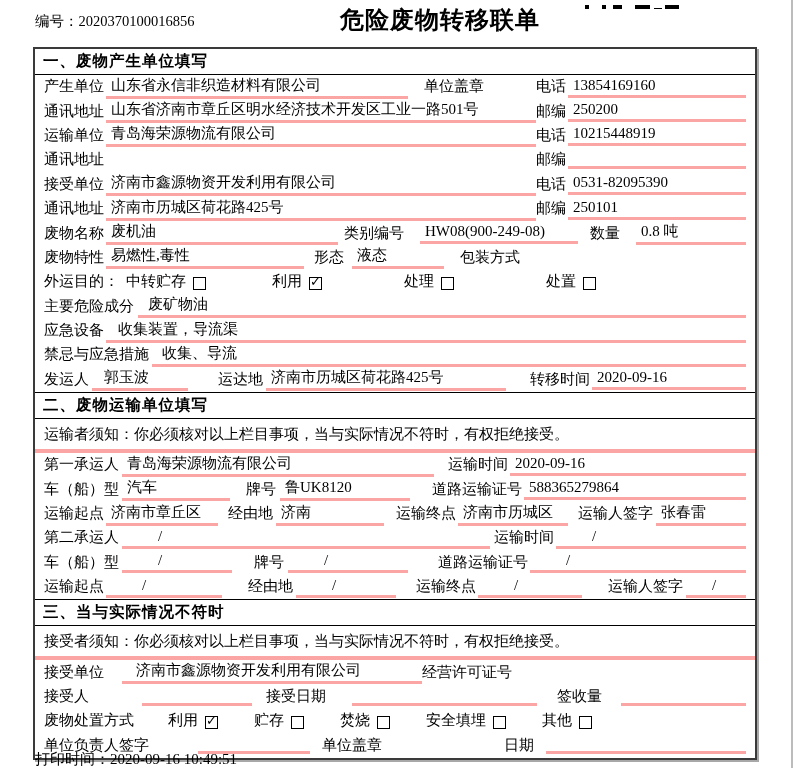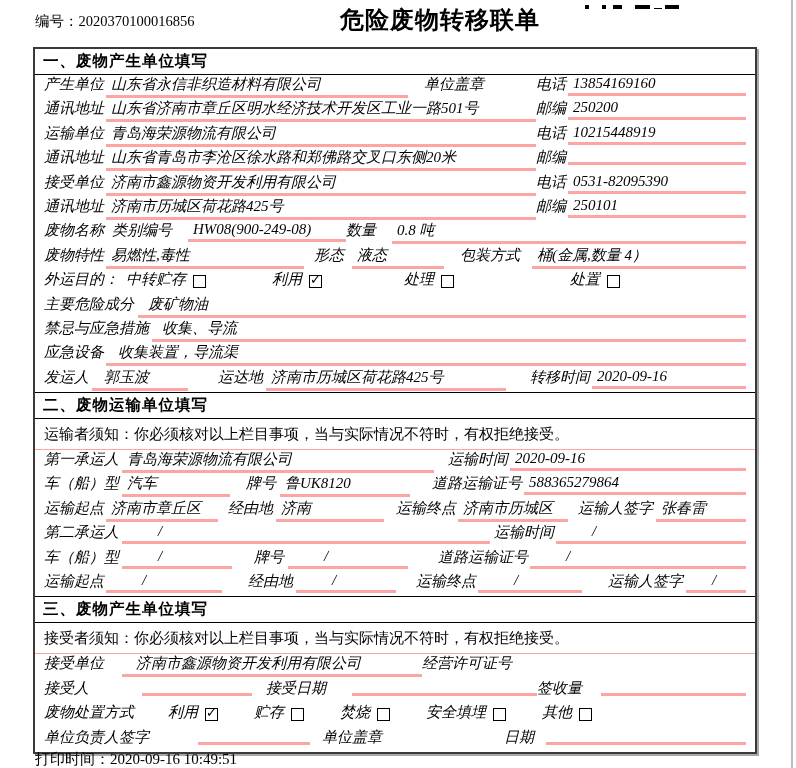--- a/index.html
+++ b/index.html
@@ -21,22 +21,22 @@
   .form{
     position:absolute;left:33px;top:47px;width:724px;box-sizing:border-box;
     border:2px solid #3a3a3a;background:#fff;box-shadow:2px 2px 0 #a8a8a8;
   }
   .section + .section{border-top:1px solid #000;}
   .sec-head{
     height:25px;display:flex;align-items:center;padding:0 8px;
     font-weight:bold;font-size:15.5px;letter-spacing:1px;border-bottom:1px solid #000;
     font-family:Liberation Mono, monospace;
   }
-  .notice{height:30px;display:flex;align-items:center;padding:0 9px;font-size:15px;border-bottom:1px solid #fca5a5;}
-  .row{display:flex;align-items:flex-start;height:24.4px;padding:0 9px;font-size:15px;box-sizing:border-box;font-style:italic;}
+  .notice{height:30px;display:flex;align-items:center;padding:0 9px;font-size:15px;border-bottom:4px solid #fca5a5;}
+  .row{display:flex;align-items:center;height:24.4px;padding:0 9px;font-size:15px;box-sizing:border-box;}
   .lbl{flex:none;white-space:nowrap;padding-bottom:1px;}
   .val{
     flex:none;white-space:nowrap;box-sizing:border-box;overflow:hidden;
     border-bottom:3px solid #fca5a5;padding:0 2px 1px 5px;min-height:17px;
   }
   .fill{flex:1 1 auto;}
   .sl{padding-left:36px;}
   .spacer{flex:1 1 auto;}
   
   .opt{display:flex;align-items:flex-end;flex:none;padding-bottom:1px;}
@@ -95,21 +95,20 @@
     <div class="row">
       <span class="lbl" style="width:62px">运输单位</span>
       <span class="val" style="width:430px">青岛海荣源物流有限公司</span>
       <span class="spacer"></span>
       <span class="lbl" style="width:32px">电话</span>
       <span class="val" style="width:178px">10215448919</span>
     </div>
 
     <div class="row">
       <span class="lbl" style="width:62px">通讯地址</span>
-      <span class="val" style="width:430px">山东省青岛市李沧区徐水路和郑佛路交叉口东侧20米</span>
       <span class="spacer"></span>
       <span class="lbl" style="width:32px">邮编</span>
       <span class="val" style="width:178px"></span>
     </div>
 
     <div class="row">
       <span class="lbl" style="width:62px">接受单位</span>
       <span class="val" style="width:430px">济南市鑫源物资开发利用有限公司</span>
       <span class="spacer"></span>
       <span class="lbl" style="width:32px">电话</span>
@@ -119,68 +118,68 @@
     <div class="row">
       <span class="lbl" style="width:62px">通讯地址</span>
       <span class="val" style="width:430px">济南市历城区荷花路425号</span>
       <span class="spacer"></span>
       <span class="lbl" style="width:32px">邮编</span>
       <span class="val" style="width:178px">250101</span>
     </div>
 
     <div class="row">
       <span class="lbl" style="width:62px">废物名称</span>
+      <span class="val" style="width:232px">废机油</span>
       <span class="lbl" style="margin-left:6px;width:76px">类别编号</span>
       <span class="val" style="width:158px">HW08(900-249-08)</span>
-      <span class="lbl" style="width:46px">数量</span>
+      <span class="lbl" style="margin-left:12px;width:46px">数量</span>
       <span class="val fill">0.8 吨</span>
     </div>
 
     <div class="row">
       <span class="lbl" style="width:62px">废物特性</span>
       <span class="val" style="width:198px">易燃性,毒性</span>
       <span class="lbl" style="margin-left:10px;width:38px">形态</span>
       <span class="val" style="width:92px">液态</span>
       <span class="lbl" style="margin-left:16px;width:72px">包装方式</span>
-      <span class="val fill">桶(金属,数量 4）</span>
     </div>
 
     <div class="row">
       <span class="lbl" style="width:82px">外运目的：</span>
       <span class="opt">
         <span>中转贮存</span>
         <span class="cb"></span>
       </span>
       <span class="opt" style="margin-left:66px">
         <span>利用</span>
         <span class="cb checked"></span>
       </span>
       <span class="opt" style="margin-left:82px">
         <span>处理</span>
         <span class="cb"></span>
       </span>
-      <span class="opt" style="margin-left:116px">
+      <span class="opt" style="margin-left:92px">
         <span>处置</span>
         <span class="cb"></span>
       </span>
     </div>
 
     <div class="row">
       <span class="lbl" style="width:94px">主要危险成分</span>
       <span class="val fill" style="padding-left:10px">废矿物油</span>
     </div>
 
     <div class="row">
+      <span class="lbl" style="width:62px">应急设备</span>
+      <span class="val fill" style="padding-left:12px">收集装置，导流渠</span>
+    </div>
+
+    <div class="row">
       <span class="lbl" style="width:108px">禁忌与应急措施</span>
       <span class="val fill" style="padding-left:10px">收集、导流</span>
-    </div>
-
-    <div class="row">
-      <span class="lbl" style="width:62px">应急设备</span>
-      <span class="val fill" style="padding-left:12px">收集装置，导流渠</span>
     </div>
 
     <div class="row">
       <span class="lbl" style="width:48px">发运人</span>
       <span class="val" style="width:96px;padding-left:12px">郭玉波</span>
       <span class="lbl" style="margin-left:30px;width:48px">运达地</span>
       <span class="val" style="width:240px">济南市历城区荷花路425号</span>
       <span class="lbl" style="margin-left:24px;width:62px">转移时间</span>
       <span class="val fill">2020-09-16</span>
     </div>
@@ -241,35 +240,35 @@
       <span class="lbl" style="margin-left:26px;width:48px">经由地</span>
       <span class="val sl" style="width:100px">/</span>
       <span class="lbl" style="margin-left:20px;width:62px">运输终点</span>
       <span class="val sl" style="width:104px">/</span>
       <span class="lbl" style="margin-left:26px;width:78px">运输人签字</span>
       <span class="val fill" style="padding-left:26px">/</span>
     </div>
   </div>
 
   <div class="section">
-    <div class="sec-head">三、废物产生单位填写</div>
+    <div class="sec-head">三、当与实际情况不符时</div>
     <div class="notice">接受者须知：你必须核对以上栏目事项，当与实际情况不符时，有权拒绝接受。</div>
 
     <div class="row">
       <span class="lbl" style="width:78px">接受单位</span>
       <span class="val" style="width:300px;padding-left:14px">济南市鑫源物资开发利用有限公司</span>
       <span class="lbl" style="width:92px">经营许可证号</span>
     </div>
 
     <div class="row">
       <span class="lbl" style="width:48px">接受人</span>
       <span class="val" style="margin-left:50px;width:110px"></span>
       <span class="lbl" style="margin-left:14px;width:62px">接受日期</span>
       <span class="val" style="margin-left:24px;width:185px"></span>
-      <span class="lbl" style="width:48px">签收量</span>
+      <span class="lbl" style="margin-left:20px;width:48px">签收量</span>
       <span class="val fill" style="margin-left:16px"></span>
     </div>
 
     <div class="row">
       <span class="lbl" style="width:96px">废物处置方式</span>
       <span class="opt" style="margin-left:28px">
         <span>利用</span>
         <span class="cb checked"></span>
       </span>
       <span class="opt" style="margin-left:36px">

